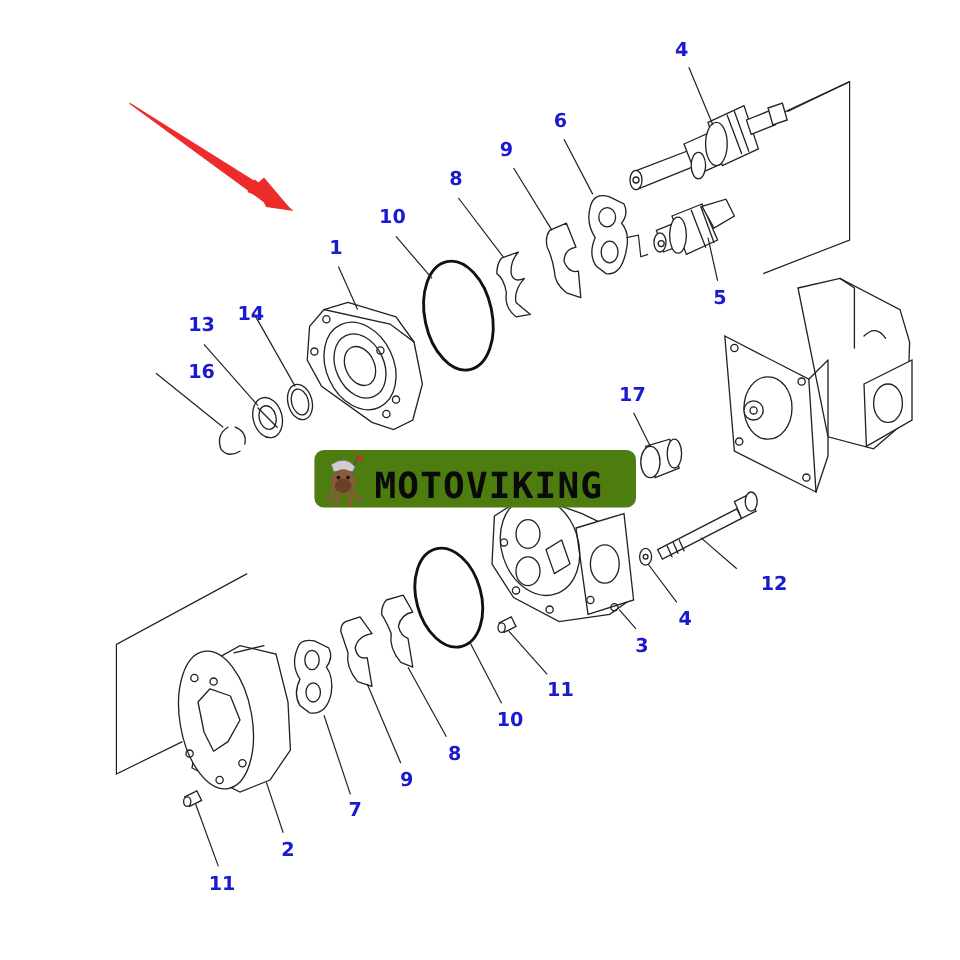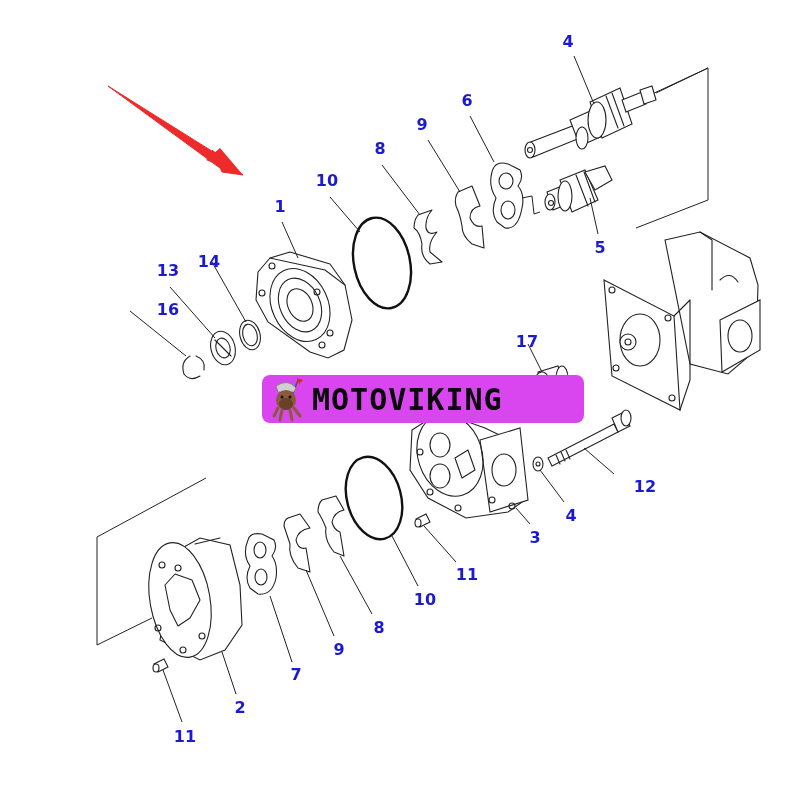--- a/index.html
+++ b/index.html
@@ -4,21 +4,21 @@
 <style>
   html, body { margin:0; padding:0; background:#ffffff; }
   body { width:800px; height:800px; position:relative; overflow:hidden; font-family:"DejaVu Sans", sans-serif; }
   #diagram { position:absolute; left:0; top:0; width:800px; height:800px; }
   .part { fill:none; stroke:#222; stroke-width:1.1; stroke-linejoin:round; stroke-linecap:round; }
   .part-fill { fill:#fff; stroke:#222; stroke-width:1.1; }
   .oring { fill:none; stroke:#111; stroke-width:2.4; }
   .leader { stroke:#222; stroke-width:1; fill:none; }
   .frame { stroke:#222; stroke-width:1; fill:none; }
   .callout { position:absolute; font-family:"DejaVu Sans", sans-serif; font-weight:bold; font-size:16px; color:#1a1ad0; line-height:16px; transform:translate(-50%,-50%); white-space:nowrap; }
-  .watermark { position:absolute; left:262px; top:375px; width:322px; height:48px; background:#d946ef; border-radius:8px; display:flex; align-items:center; box-sizing:border-box; padding-left:6px; }
+  .watermark { position:absolute; left:262px; top:375px; width:268px; height:48px; background:#4d7c0f; border-radius:8px; display:flex; align-items:flex-end; box-sizing:border-box; padding-left:6px; }
   .wm-mascot { width:40px; height:46px; position:relative; }
   .wm-text { font-family:"DejaVu Sans Mono", monospace; font-weight:bold; font-size:30px; letter-spacing:1px; color:#0a0a0a; margin-left:4px; }
 </style>
 </head>
 <body>
 
 <svg id="diagram" viewBox="0 0 800 800" xmlns="http://www.w3.org/2000/svg">
 
   <g>
     <path d="M108,86 L226,160 L220,168 Z" fill="#ee2b2b" stroke="#ee2b2b" stroke-width="1"></path>
@@ -238,21 +238,21 @@
 <div class="callout" style="left:339px;top:650px;">9</div>
 <div class="callout" style="left:327px;top:181px;">10</div>
 <div class="callout" style="left:425px;top:600px;">10</div>
 <div class="callout" style="left:467px;top:575px;">11</div>
 <div class="callout" style="left:185px;top:737px;">11</div>
 <div class="callout" style="left:645px;top:487px;">12</div>
 <div class="callout" style="left:571px;top:516px;">4</div>
 <div class="callout" style="left:209px;top:262px;">14</div>
 <div class="callout" style="left:168px;top:271px;">13</div>
 <div class="callout" style="left:128px;top:310px;margin-left:40px;">16</div>
-<div class="callout" style="left:527px;top:329px;margin-top:13px;">17</div>
+<div class="callout" style="left:527px;top:329px;">17</div>
 
 <div class="watermark">
   <div class="wm-mascot">
     <svg width="40" height="46" viewBox="0 0 40 46">
       <line x1="30" y1="4" x2="24" y2="20" stroke="#555" stroke-width="1.5"></line>
       <path d="M29,2 L35,4 L31,8 Z" fill="#d42a2a"></path>
       <path d="M8,10 Q20,2 28,12 L26,16 L10,16 Z" fill="#cfcfcf" stroke="#777" stroke-width="0.8"></path>
       <ellipse cx="18" cy="24" rx="10" ry="10" fill="#8a5a3c"></ellipse>
       <ellipse cx="18" cy="28" rx="7" ry="6" fill="#6b4028"></ellipse>
       <circle cx="14" cy="21" r="1.5" fill="#111"></circle>

